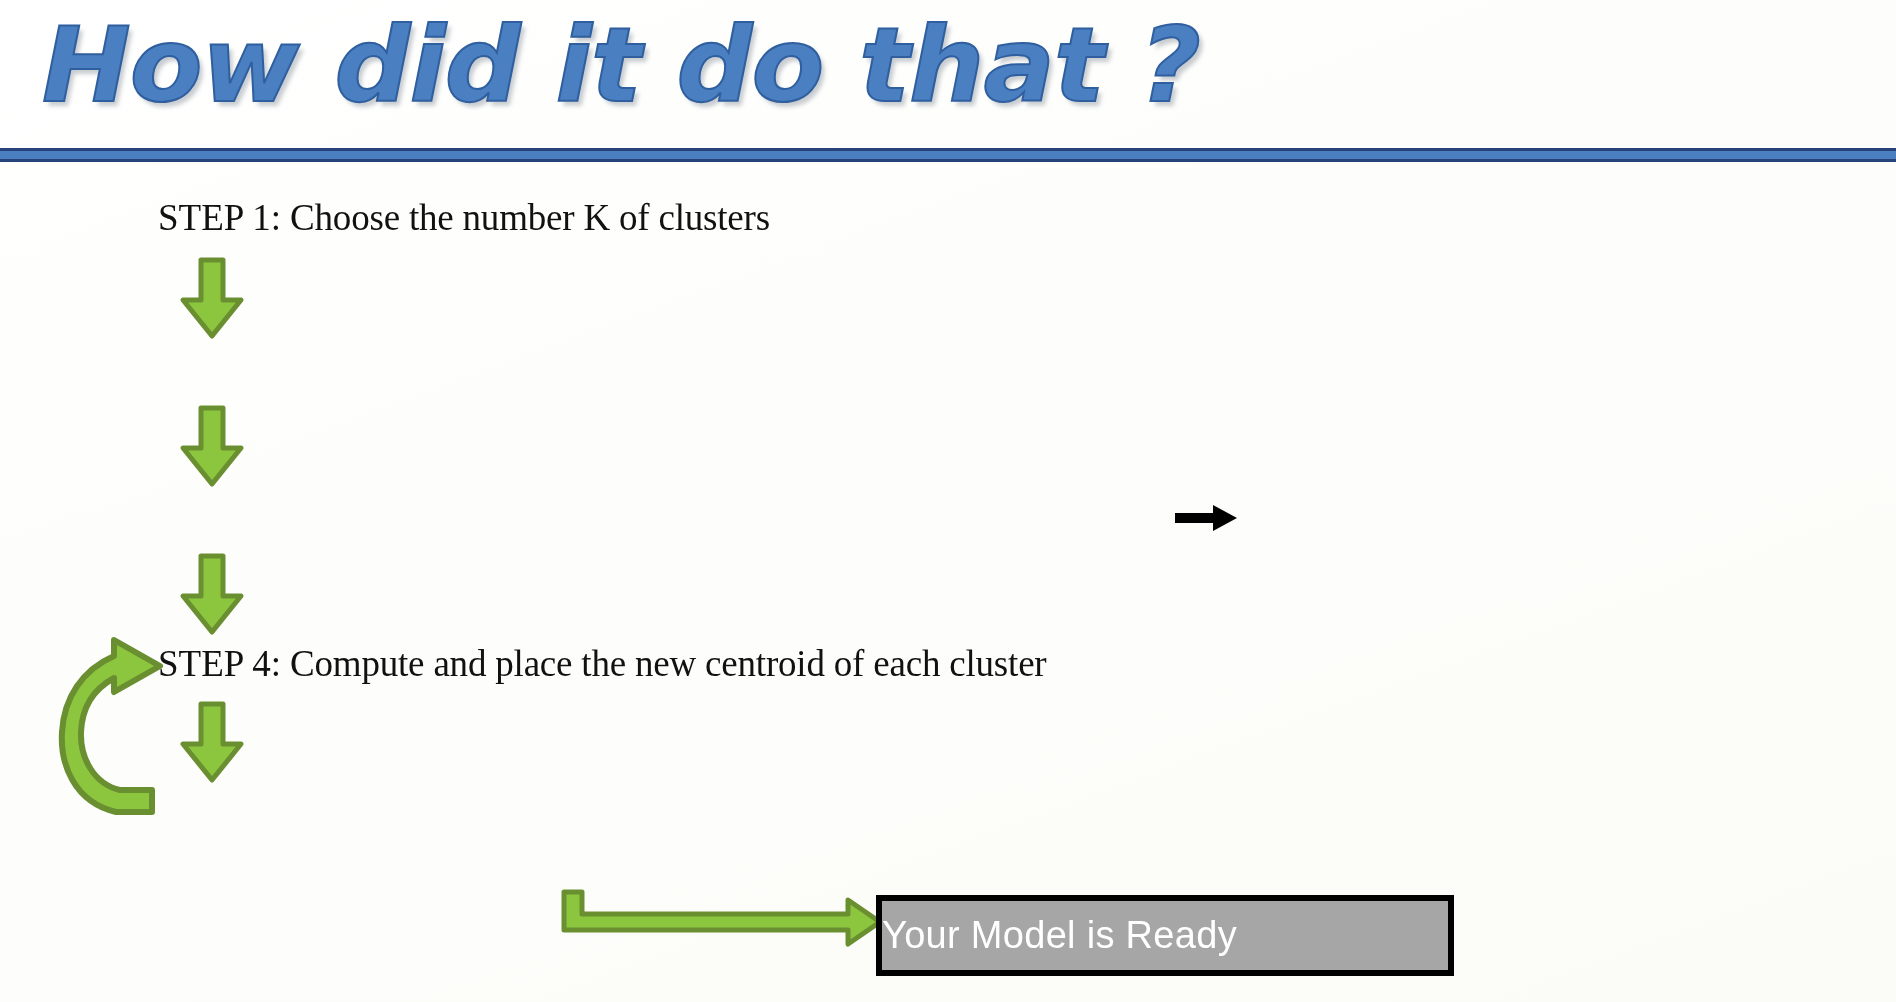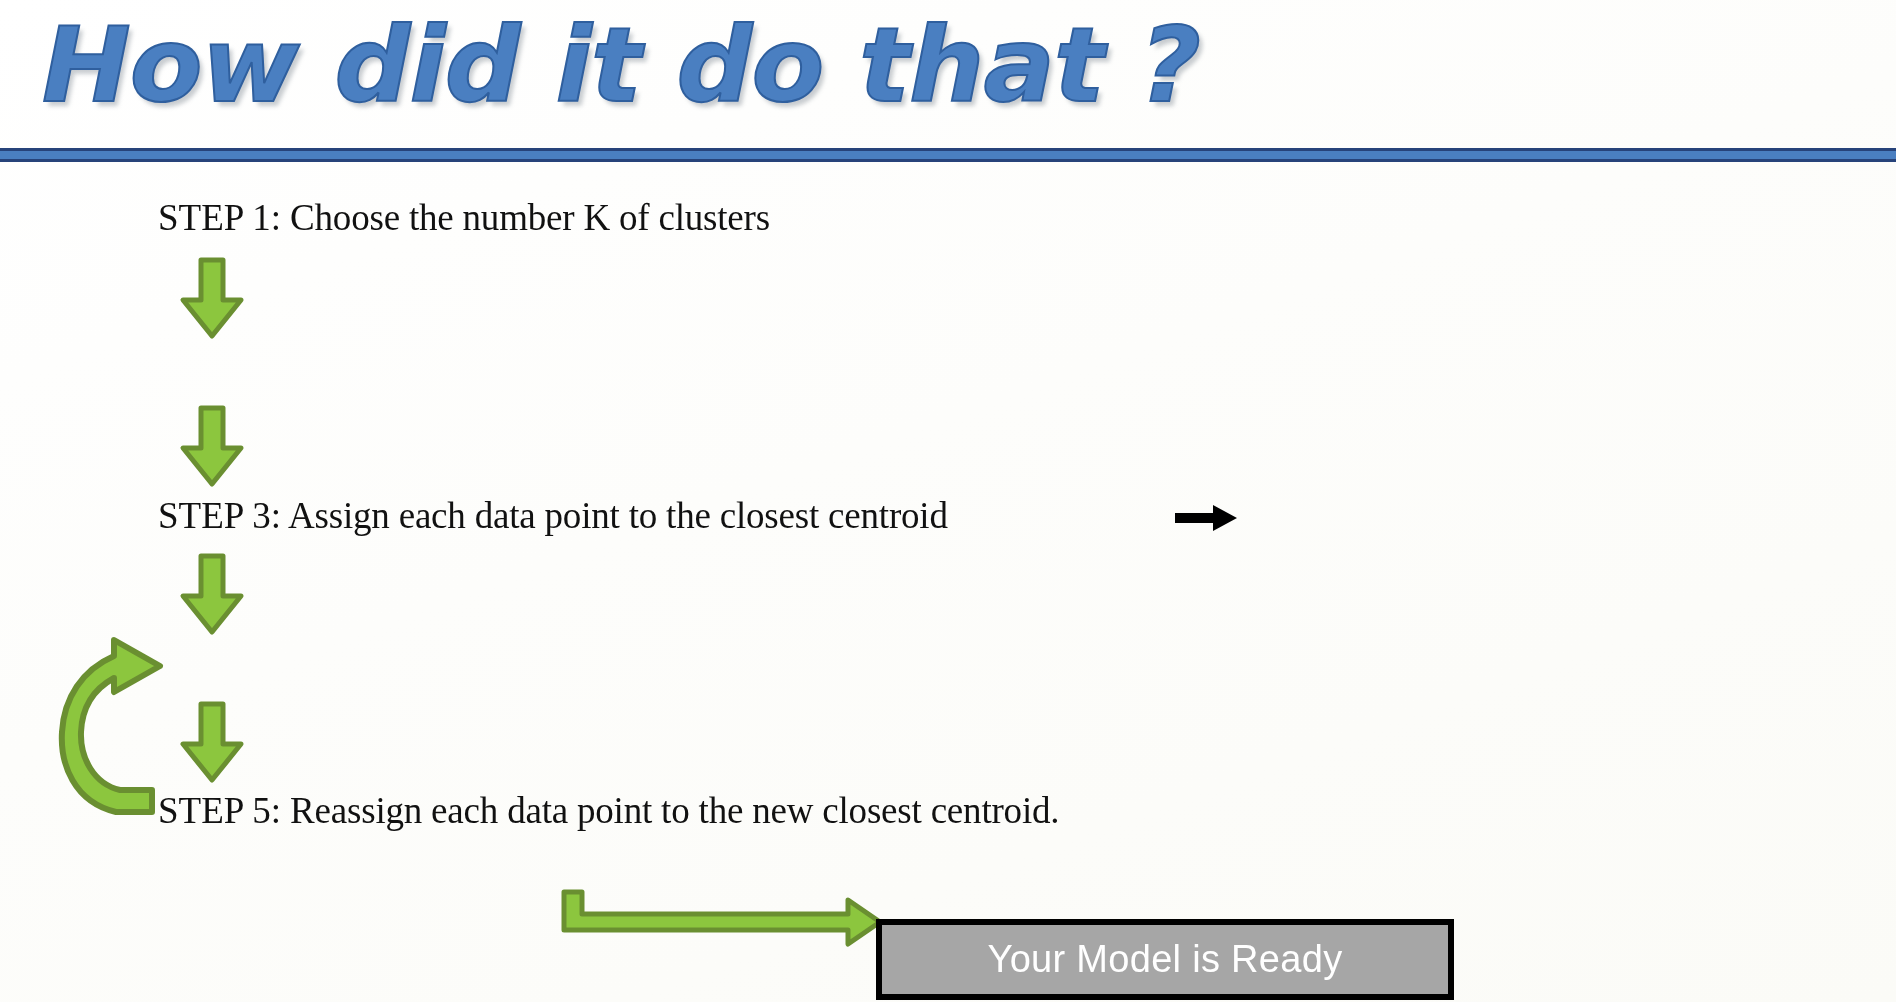--- a/index.html
+++ b/index.html
@@ -115,29 +115,28 @@
     left: 556px;
     top: 886px;
     width: 330px;
     height: 66px;
   }
 
   
   .result-box {
     position: absolute;
     left: 876px;
-    top: 919px;
+    top: 895px;
     width: 578px;
     height: 81px;
     background: #a6a6a6;
     border: 6px solid #000000;
     box-sizing: border-box;
     display: flex;
     align-items: center;
-    justify-content: center;
   }
   .result-box .result-label {
     font-family: "Liberation Sans", sans-serif;
     font-size: 38px;
     color: #ffffff;
     letter-spacing: 0.3px;
   }
 </style>
 </head>
 <body>
@@ -159,23 +158,20 @@
     </svg>
   </div>
 
 
   <div class="down-arrow da2">
     <svg viewBox="0 0 72 84" width="72" height="84" aria-hidden="true">
       <polygon points="25,4 47,4 47,44 65,44 36,80 7,44 25,44" fill="#8CC63E" stroke="#6A8F31" stroke-width="5" stroke-linejoin="round"></polygon>
     </svg>
   </div>
 
-  <div class="step-line step3">
-    <span class="lbl">STEP 3:</span><span> Assign each data point to the closest centroid</span>
-  </div>
   <div class="black-arrow">
     <svg viewBox="0 0 62 26" width="62" height="26" aria-hidden="true">
       <polygon points="0,8 38,8 38,0 62,13 38,26 38,18 0,18" fill="#000000"></polygon>
     </svg>
   </div>
 
   <div class="down-arrow da3">
     <svg viewBox="0 0 72 84" width="72" height="84" aria-hidden="true">
       <polygon points="25,4 47,4 47,44 65,44 36,80 7,44 25,44" fill="#8CC63E" stroke="#6A8F31" stroke-width="5" stroke-linejoin="round"></polygon>
     </svg>
@@ -190,30 +186,30 @@
                L 58 4
                L 104 30
                L 58 56
                L 58 42
                C 36 54 26 72 25 96
                C 24 122 38 148 64 154
                L 96 154 Z" fill="#8CC63E" stroke="#6A8F31" stroke-width="6" stroke-linejoin="round"></path>
     </svg>
   </div>
 
+  <div class="step-line step4">
+    <span class="lbl">STEP 4:</span><span> Compute and place the new centroid of each cluster</span>
+  </div>
 
   <div class="down-arrow da4">
     <svg viewBox="0 0 72 84" width="72" height="84" aria-hidden="true">
       <polygon points="25,4 47,4 47,44 65,44 36,80 7,44 25,44" fill="#8CC63E" stroke="#6A8F31" stroke-width="5" stroke-linejoin="round"></polygon>
     </svg>
   </div>
 
-  <div class="step-line step5">
-    <span class="lbl">STEP 5:</span><span> Reassign each data point to the new closest centroid.</span>
-  </div>
 
   <div class="elbow-arrow">
     <svg viewBox="0 0 330 66" width="330" height="66" aria-hidden="true">
       <path d="M 8 6
                L 26 6
                L 26 28
                L 292 28
                L 292 14
                L 324 36
                L 292 58

